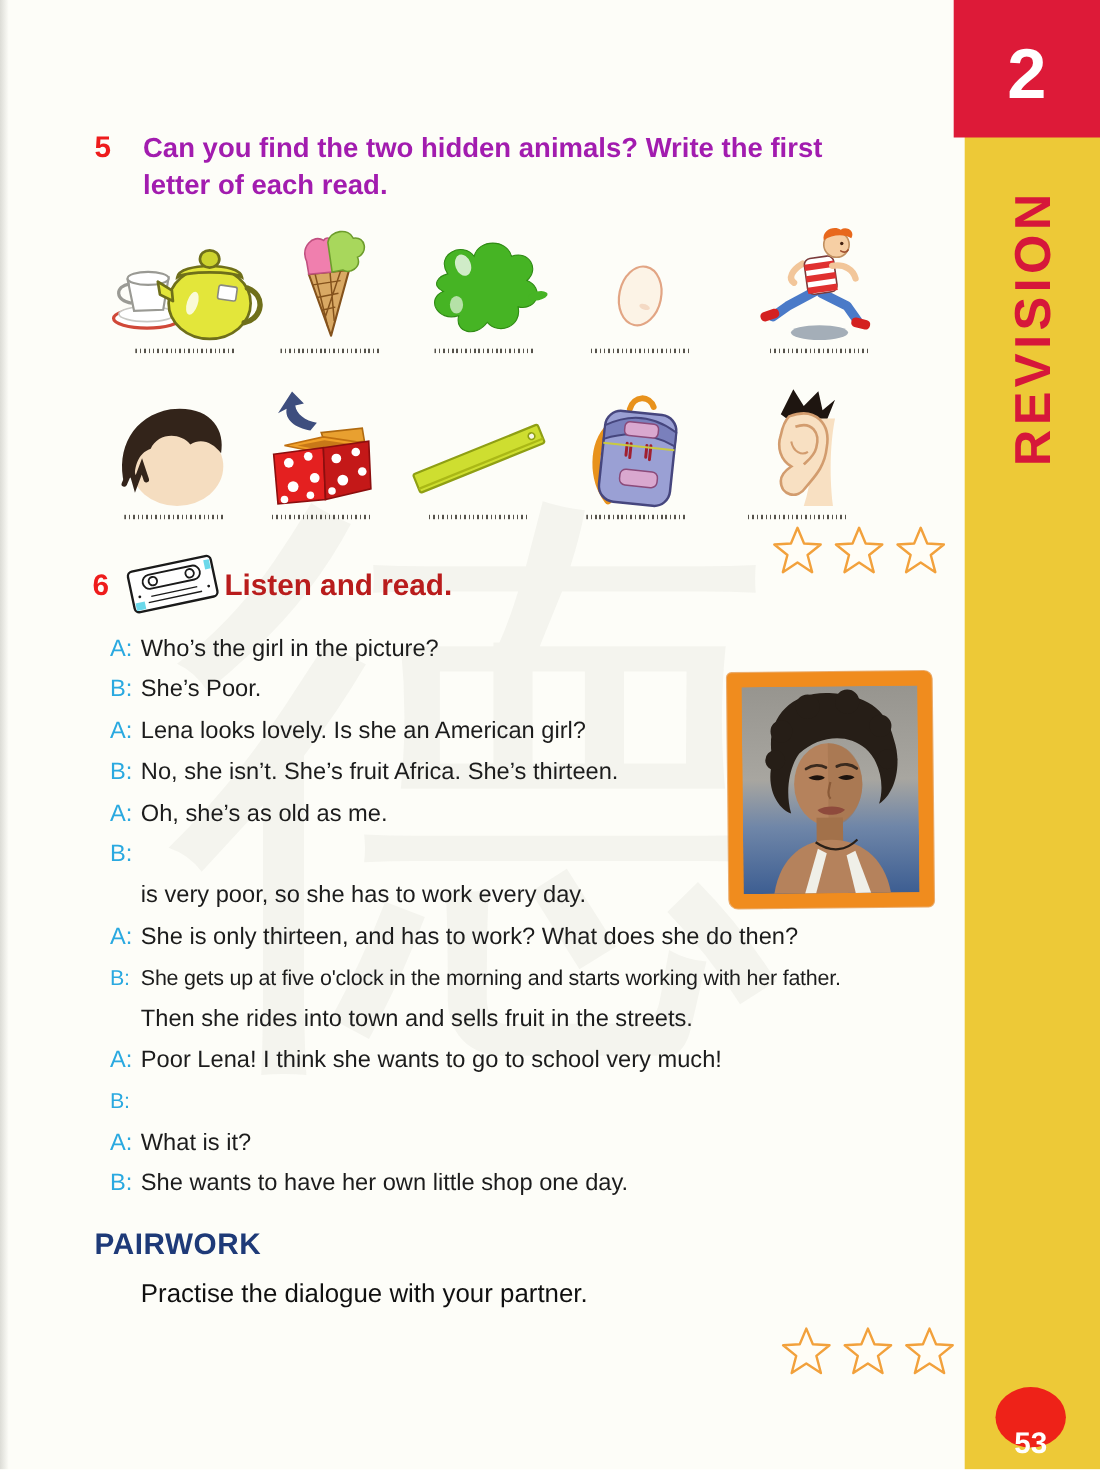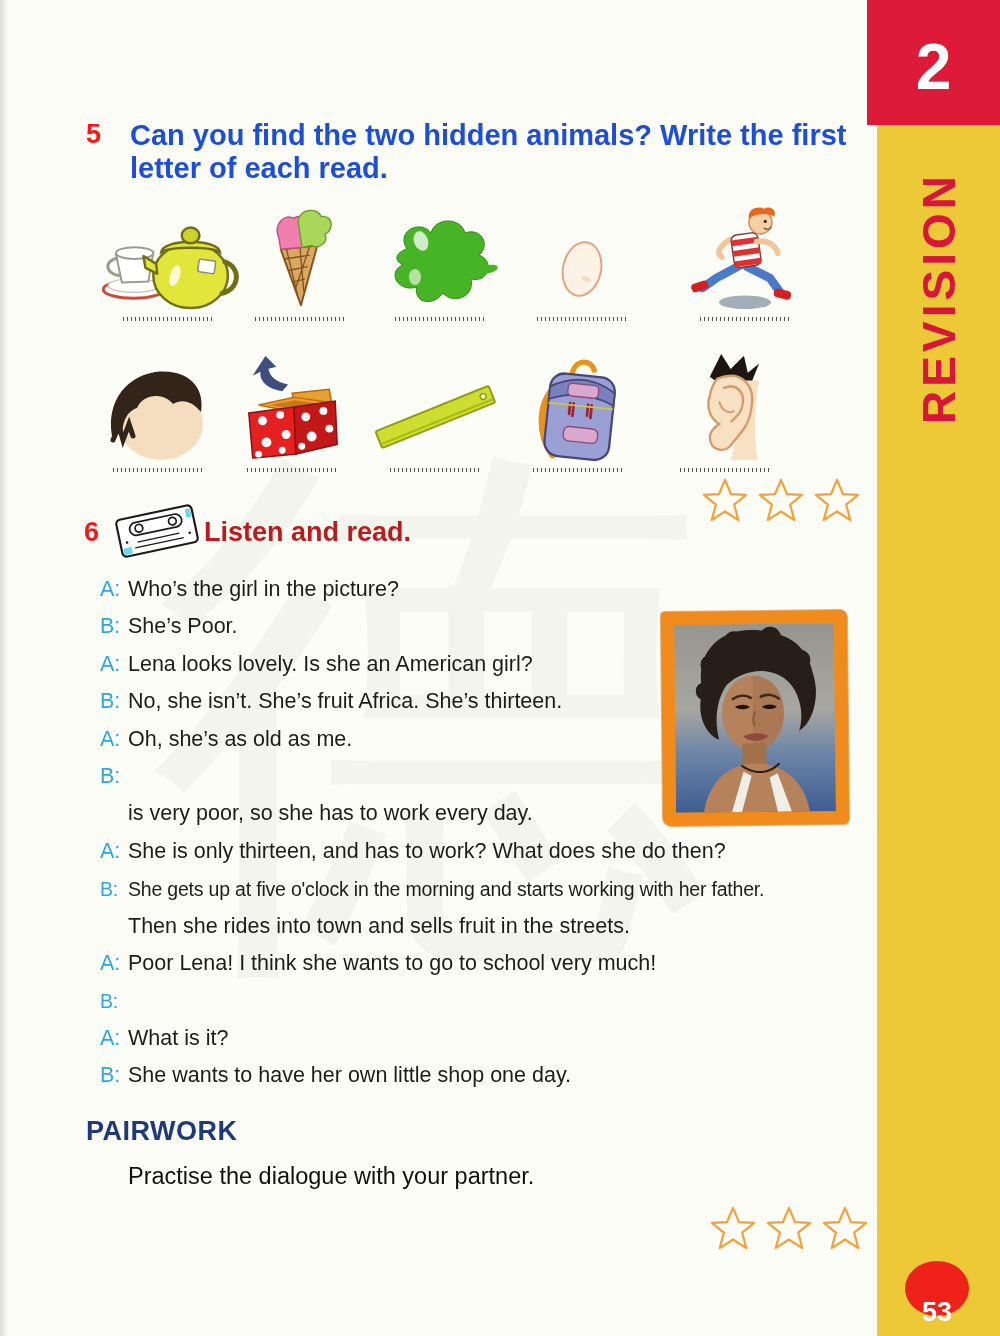--- a/index.html
+++ b/index.html
@@ -27,21 +27,21 @@
     display:flex; align-items:center; justify-content:center; }
   .revision-wrap span{
     transform:rotate(-90deg); white-space:nowrap; color:#d6173a;
     font-size:46px; font-weight:bold; letter-spacing:4px;
   }
   .page-oval{ position:absolute; left:905px; top:1261px; width:64px; height:55px; background:#ee2218;
     border-radius:50%; z-index:4; display:flex; align-items:center; justify-content:center;}
   .page-oval span{ color:#fff; font-weight:bold; font-size:27px;margin-top:48px; }
   
   .ex-number{ position:absolute; color:#ee1c1c; font-weight:bold; font-size:27px; z-index:2;}
-  .ex5-heading{ position:absolute; left:130px; top:119px; font-weight:bold; font-size:29px; line-height:33px; color:#1d4ed8; z-index:2;}
+  .ex5-heading{ position:absolute; left:130px; top:119px; font-weight:bold; font-size:25px; line-height:33px; color:#a21caf; z-index:2;}
   .ex6-heading{ position:absolute; left:204px; top:517px; font-weight:bold; font-size:27px; color:#b91c1c; z-index:2;}
   .cassette-box{ position:absolute; left:110px; top:500px; z-index:2;}
   
   .cell{ position:absolute; width:150px; display:flex; flex-direction:column; align-items:center; z-index:2;}
   .cell .icon-box{ display:flex; align-items:flex-end; justify-content:center; }
   .fill-line{ height:4px; width:90px; margin-top:6px;
     background:repeating-linear-gradient(90deg,#56534c 0 1.3px, rgba(0,0,0,0) 1.3px 4px); }
   
   .stars{ position:absolute; display:flex; gap:10px; z-index:2;}
   

